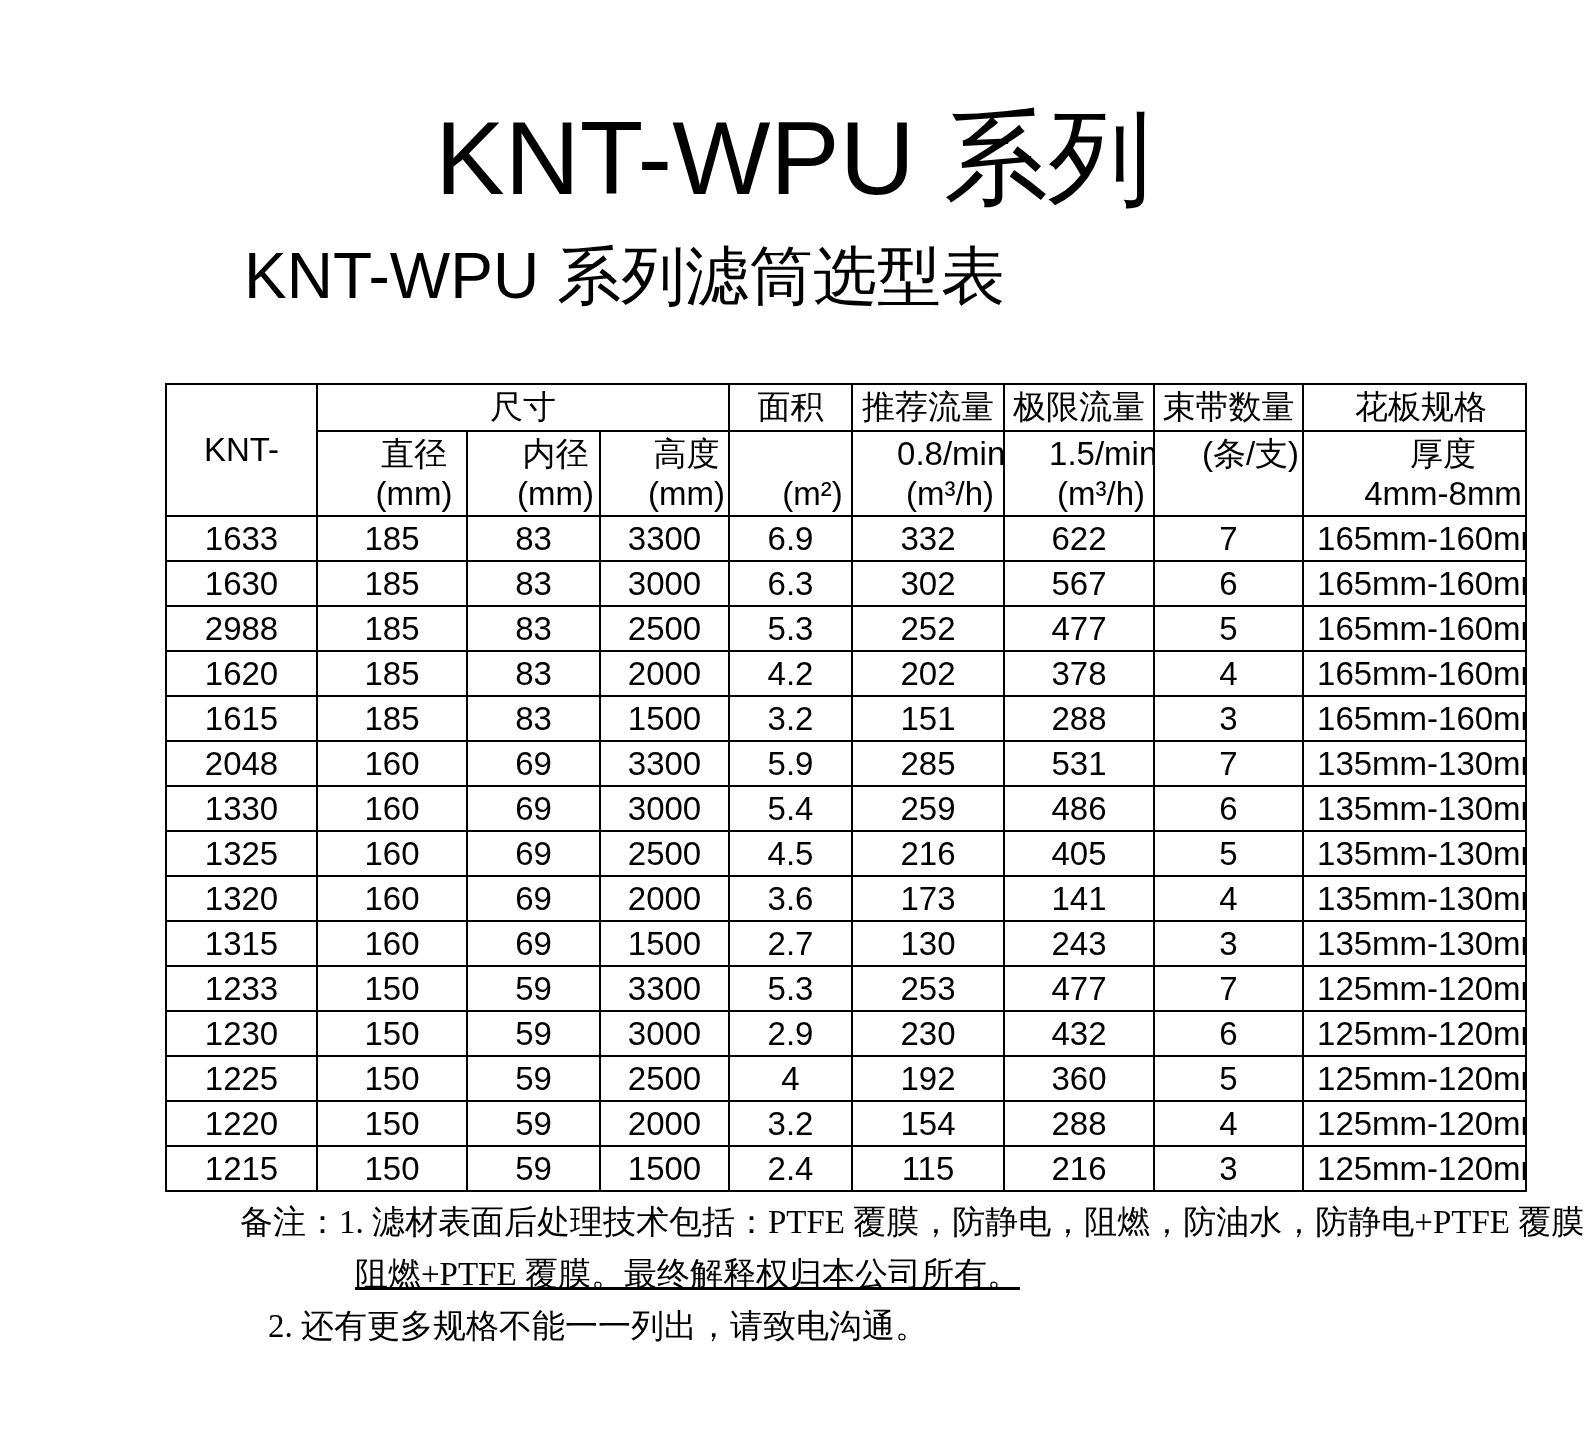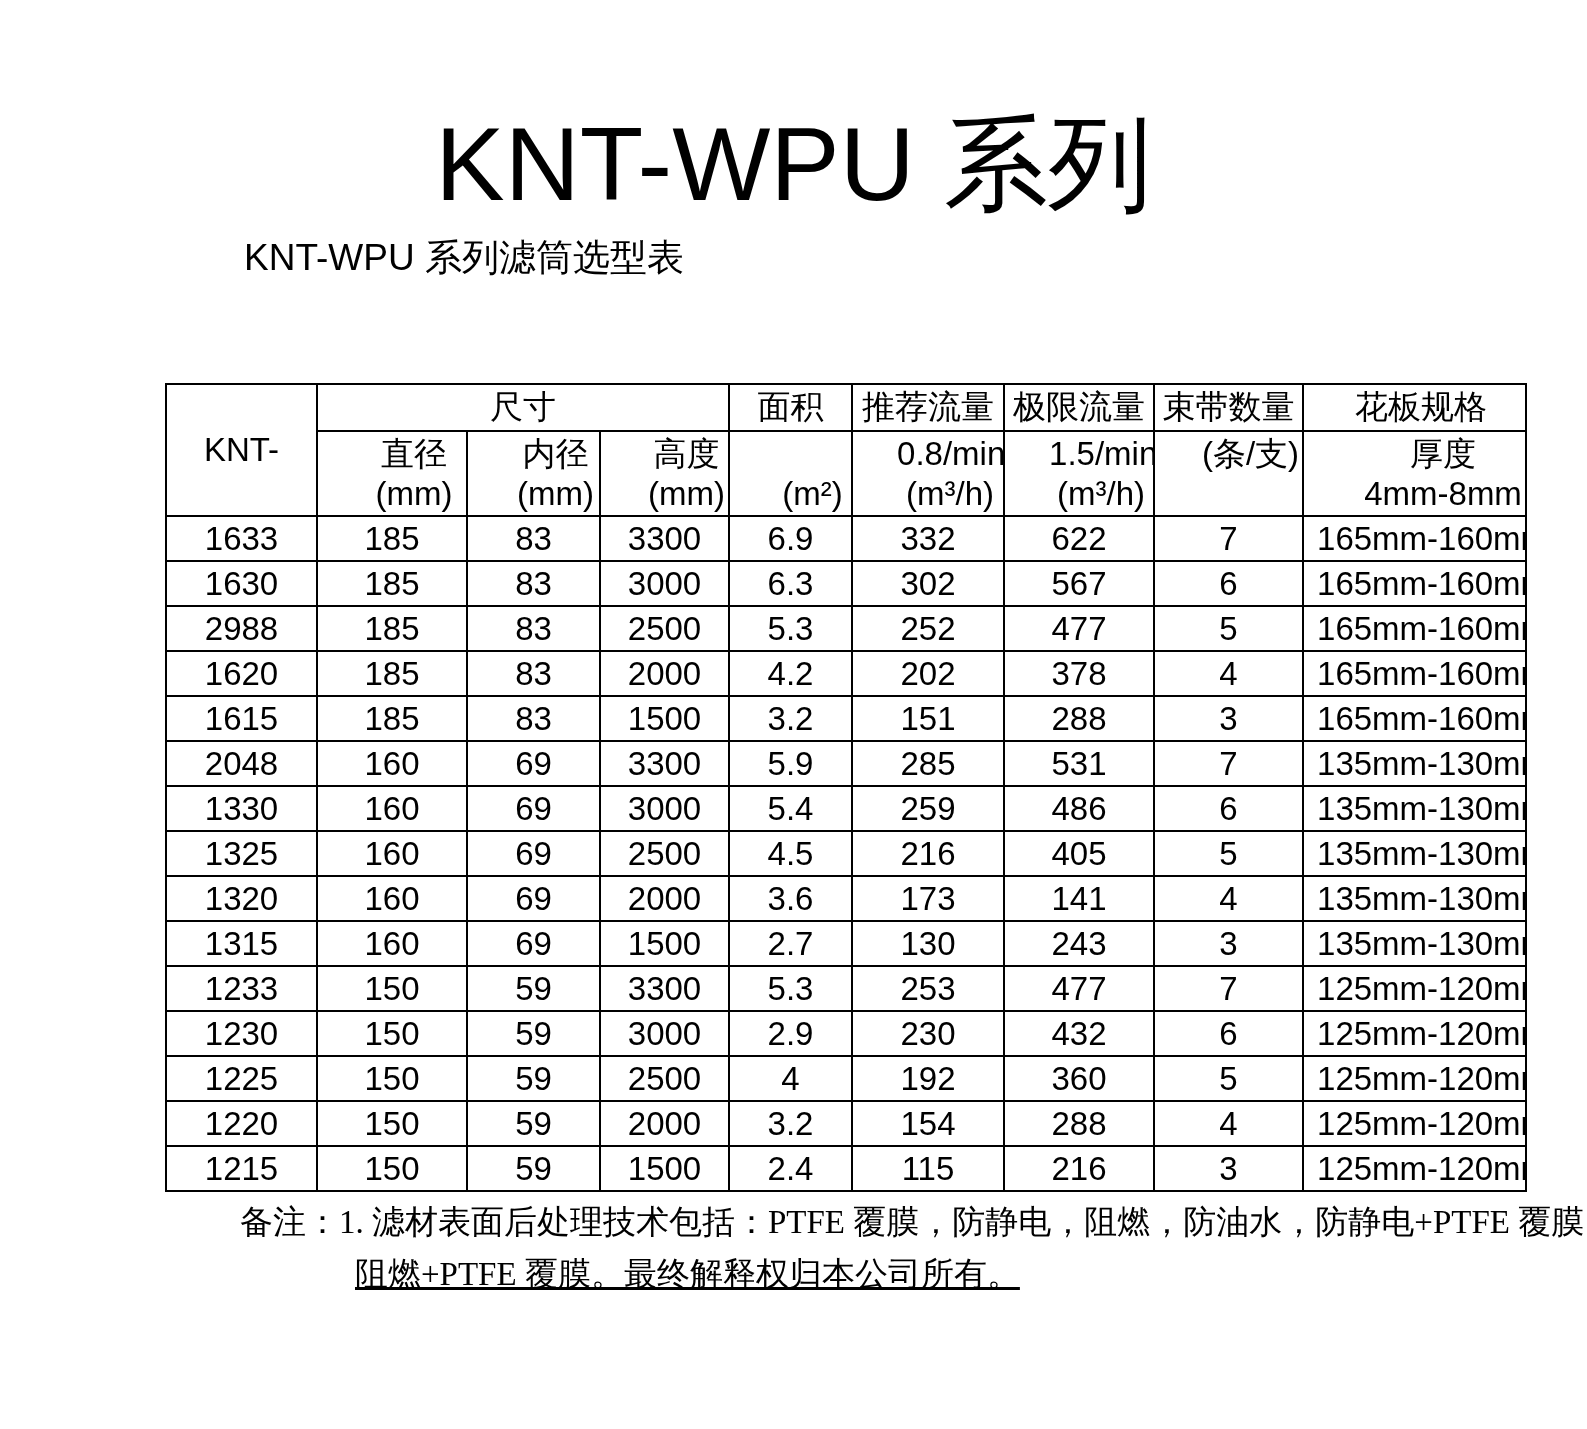--- a/index.html
+++ b/index.html
@@ -1,26 +1,26 @@
 <!DOCTYPE html>
 <html><head>
 <meta charset="utf-8">
 <style>
   html,body{margin:0;padding:0;background:#ffffff;}
   body{
     width:1587px;height:1429px;position:relative;
     font-family:"Liberation Sans", sans-serif;color:#000;
   }
   .title{
-    position:absolute;top:96px;left:0;width:1587px;
+    position:absolute;top:90px;left:0;width:1587px;
     text-align:center;font-size:104px;font-weight:400;white-space:nowrap;
   }
   .subtitle{
     position:absolute;top:233px;left:244px;
-    font-size:37px;font-weight:400;white-space:nowrap;
+    font-size:64px;font-weight:400;white-space:nowrap;
   }
   table.spec{
     position:absolute;left:165px;top:383px;width:1360px;
     border-collapse:collapse;table-layout:fixed;
   }
   table.spec th, table.spec td{
     border:2px solid #000;
     font-weight:400;font-size:33px;text-align:center;
     padding:0;overflow:hidden;white-space:nowrap;
   }
@@ -267,13 +267,14 @@
         <td>216</td>
         <td>3</td>
         <td class="ta-left">125mm-120mm</td>
       </tr>
     </tbody>
 </table>
 
 <div class="notes">
   <div class="note-line note-1">备注：1. 滤材表面后处理技术包括：PTFE 覆膜，防静电，阻燃，防油水，防静电+PTFE 覆膜，</div>
   <div class="note-line note-2">阻燃+PTFE 覆膜。最终解释权归本公司所有。</div>
+  <div class="note-line note-3">2. 还有更多规格不能一一列出，请致电沟通。</div>
 </div>
 
 </body></html>

